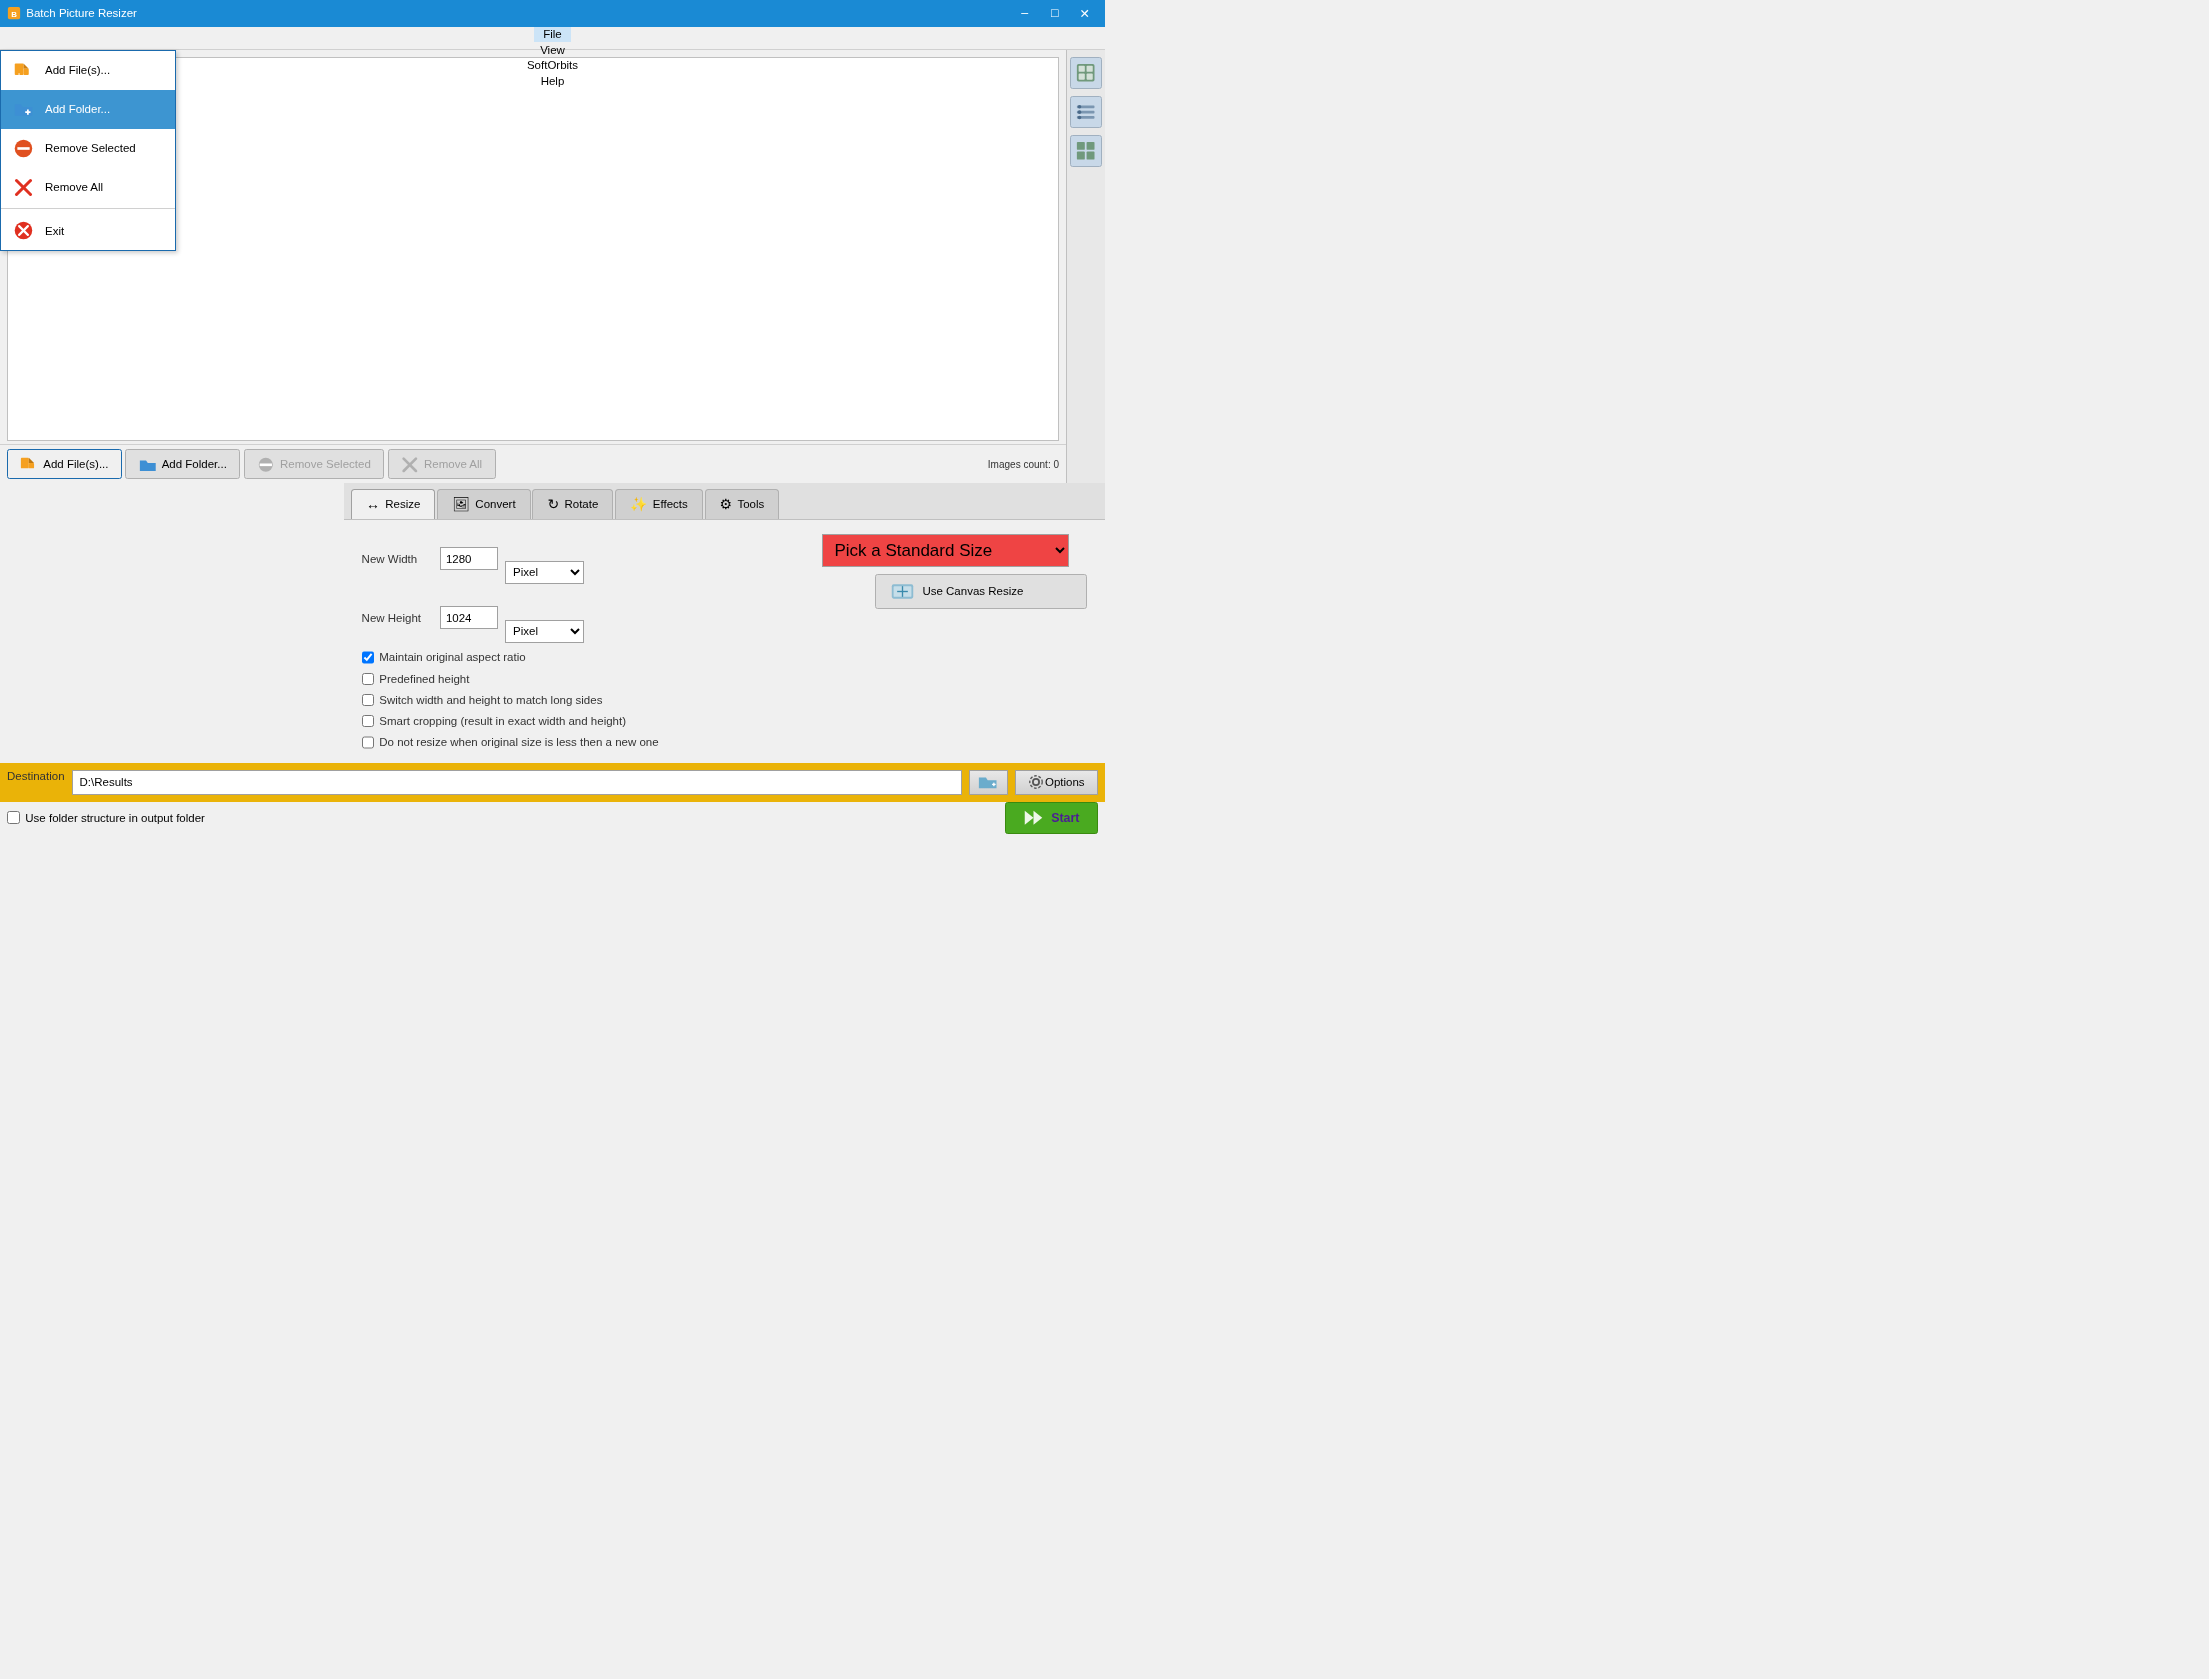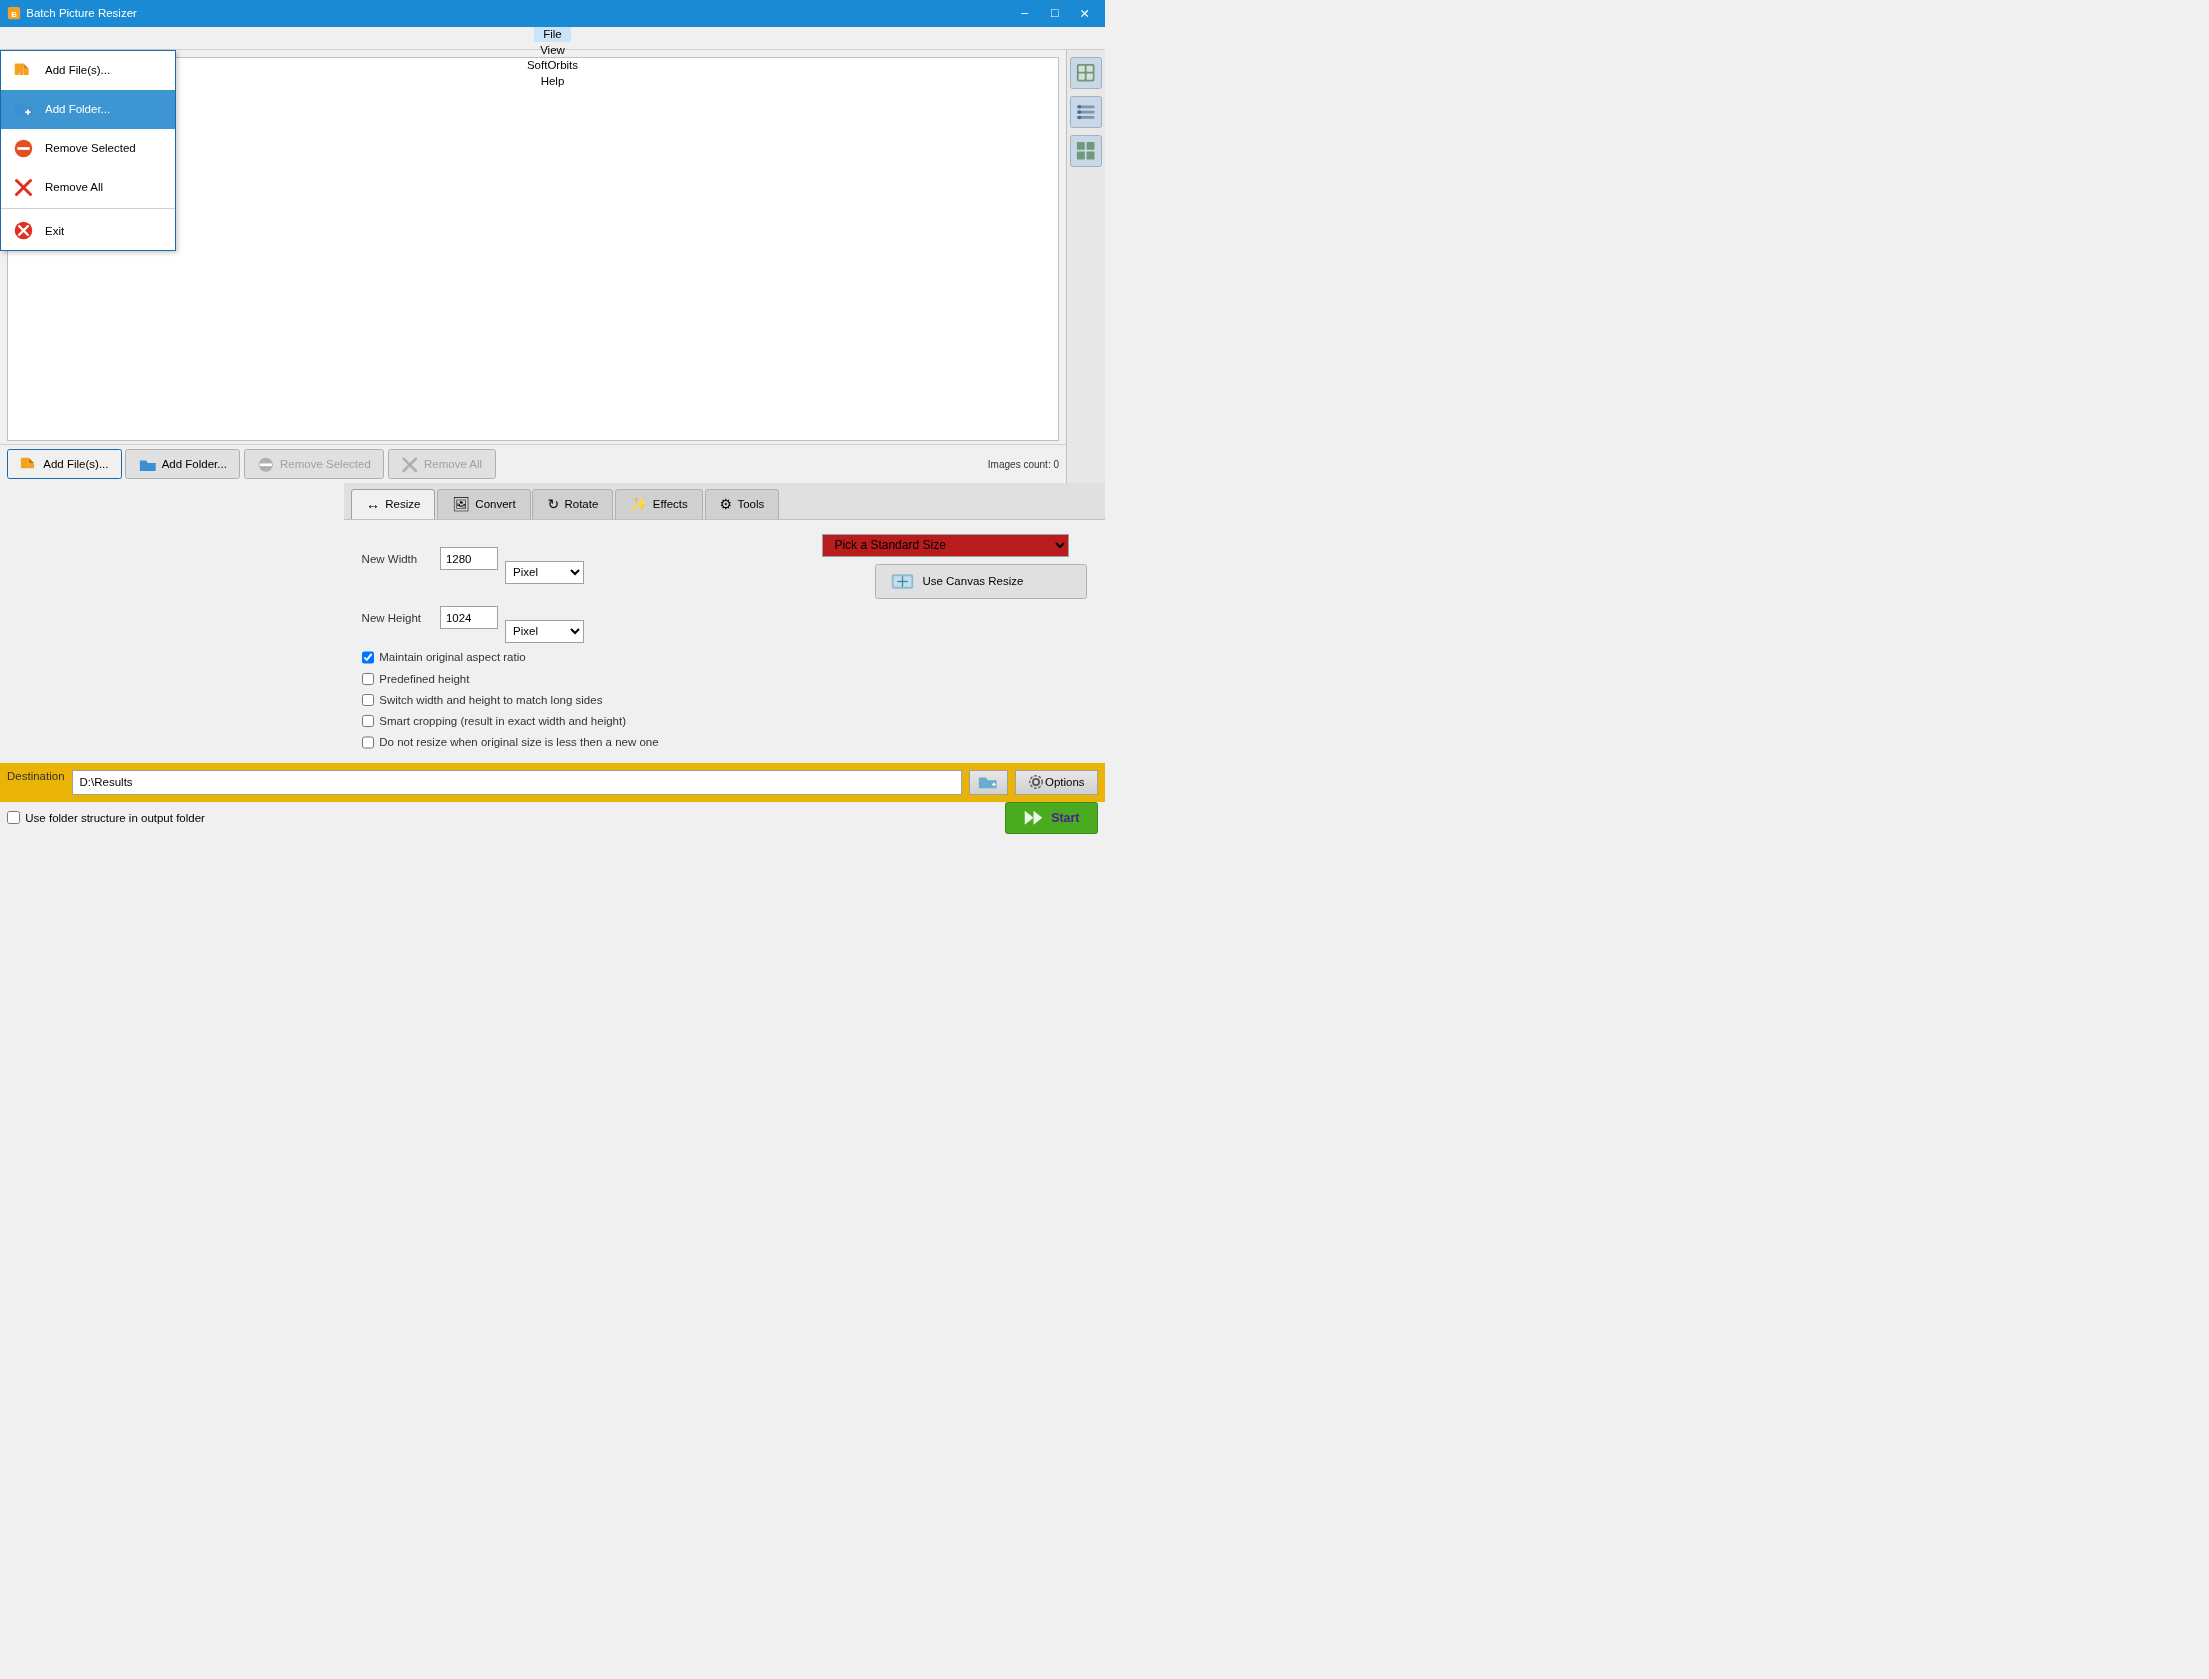--- a/index.html
+++ b/index.html
@@ -268,25 +268,25 @@
     .form-select {
       height: 23px;
       border: 0.9px solid #a0a0a0;
       padding: 1.8px 3.5px;
       font-size: 11.5px;
       background: white;
       width: 79px;
       margin-top: 27px;
     }
     .standard-size-select {
-      height: 23px;
+      height: 33px;
       border: 0.9px solid #a0a0a0;
       padding: 1.8px 7px;
-      font-size: 12px;
-      background: #b91c1c;
+      font-size: 17px;
+      background: #ef4444;
       width: 247px;
     }
 
     .checkbox-row {
       display: flex;
       align-items: flex-start;
       gap: 5.3px;
       font-size: 11.5px;
       color: #333;
     }

